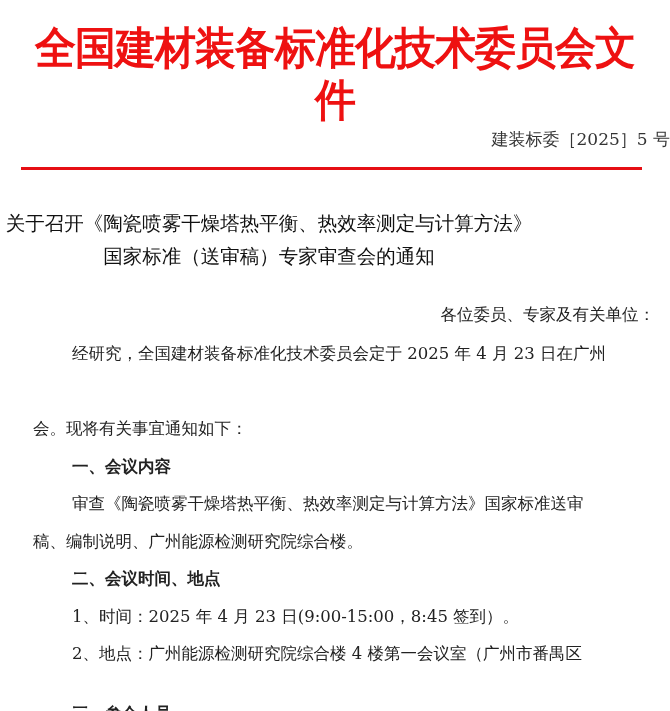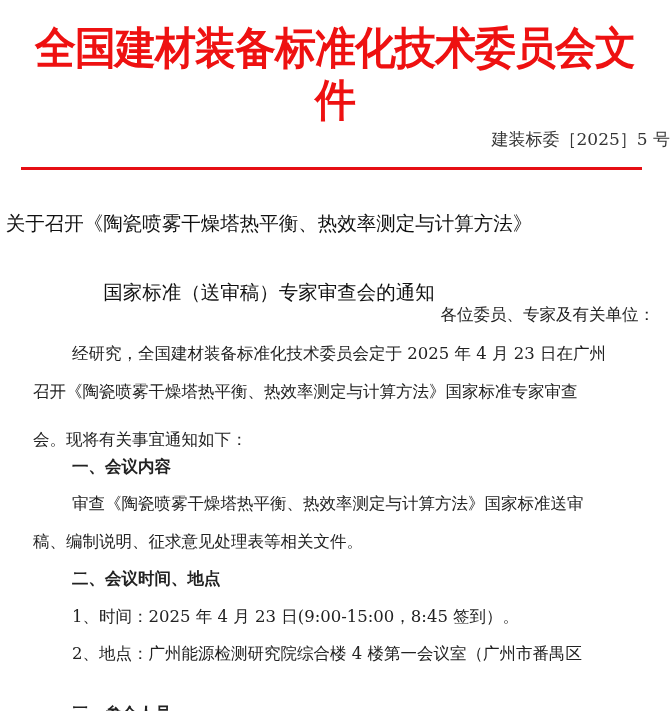--- a/index.html
+++ b/index.html
@@ -3,47 +3,46 @@
 <meta charset="utf-8">
 <style>
   html, body { margin: 0; padding: 0; background: #ffffff; }
   body { width: 670px; height: 711px; overflow: hidden; position: relative; font-family: "DejaVu Serif", "Liberation Serif", serif; color: #1a1a1a; }
   .doc { position: absolute; left: 0; top: 0; width: 670px; height: 711px; overflow: hidden; }
   .masthead { position: absolute; left: 0; top: 22px; width: 670px; text-align: center; font-family: "DejaVu Serif", serif; font-weight: bold; font-size: 44px; letter-spacing: -1px; color: #ee1111; line-height: 52px; transform: scaleX(0.93); transform-origin: center; }
   .docnum { position: absolute; left: 0; top: 127px; width: 670px; text-align: right; font-size: 17px; color: #333; line-height: 24px; }
   .redline { position: absolute; left: 21px; top: 167px; width: 621px; height: 3px; background: #e60e14; }
   .title { position: absolute; left: 0; width: 538px; text-align: center; font-family: "DejaVu Sans", sans-serif; font-size: 19.5px; color: #111; line-height: 26px; }
   .t1 { top: 211px; }
-  .t2 { top: 244px; margin-top: 36px; }
+  .t2 { top: 244px; }
   .p { position: absolute; left: 33px; width: 622px; font-size: 16.5px; line-height: 24px; color: #222; white-space: nowrap; }
   .indent { left: 72px; }
   .h { font-weight: bold; font-family: "DejaVu Serif", serif; }
   .clip { position: absolute; left: 0; top: 700px; width: 670px; height: 11px; overflow: hidden; }
   .clip .p { top: 2px; }
 </style>
 </head>
 <body>
 
 <div class="doc">
   <div class="masthead">全国建材装备标准化技术委员会文件</div>
   <div class="docnum">建装标委［2025］5 号</div>
   <div class="redline"></div>
 
   <div class="title t1">关于召开《陶瓷喷雾干燥塔热平衡、热效率测定与计算方法》</div>
   <div class="title t2">国家标准（送审稿）专家审查会的通知</div>
 
   <div class="p" style="top:303px;text-align:right;">各位委员、专家及有关单位：</div>
 
   <div class="p indent" style="top:342px;">经研究，全国建材装备标准化技术委员会定于 2025 年 4 月 23 日在广州</div>
-  <div class="p" style="top:380px;">召开《陶瓷喷雾干燥塔热平衡、热效率测定与计算方法》国家标准专家审查</div>
-  <div class="p" style="top:428px;font-family:Liberation Serif, serif;">会。现将有关事宜通知如下：</div>
+  <div class="p" style="top:417px;font-family:Liberation Serif, serif;">会。现将有关事宜通知如下：</div>
 
   <div class="p indent h" style="top:455px;">一、会议内容</div>
   <div class="p indent" style="top:492px;">审查《陶瓷喷雾干燥塔热平衡、热效率测定与计算方法》国家标准送审</div>
-  <div class="p" style="top:530px;">稿、编制说明、征求意见处理表等相关文件。</div>
+  <div class="p" style="top:530px;">稿、编制说明、广州能源检测研究院综合楼。</div>
 
   <div class="p indent h" style="top:567px;">二、会议时间、地点</div>
   <div class="p indent" style="top:605px;">1、时间：2025 年 4 月 23 日(9:00-15:00，8:45 签到）。</div>
   <div class="p indent" style="top:642px;">2、地点：广州能源检测研究院综合楼 4 楼第一会议室（广州市番禺区</div>
 
   <div class="clip">
     <div class="p indent h">三、参会人员</div>
   </div>
 </div>
 

